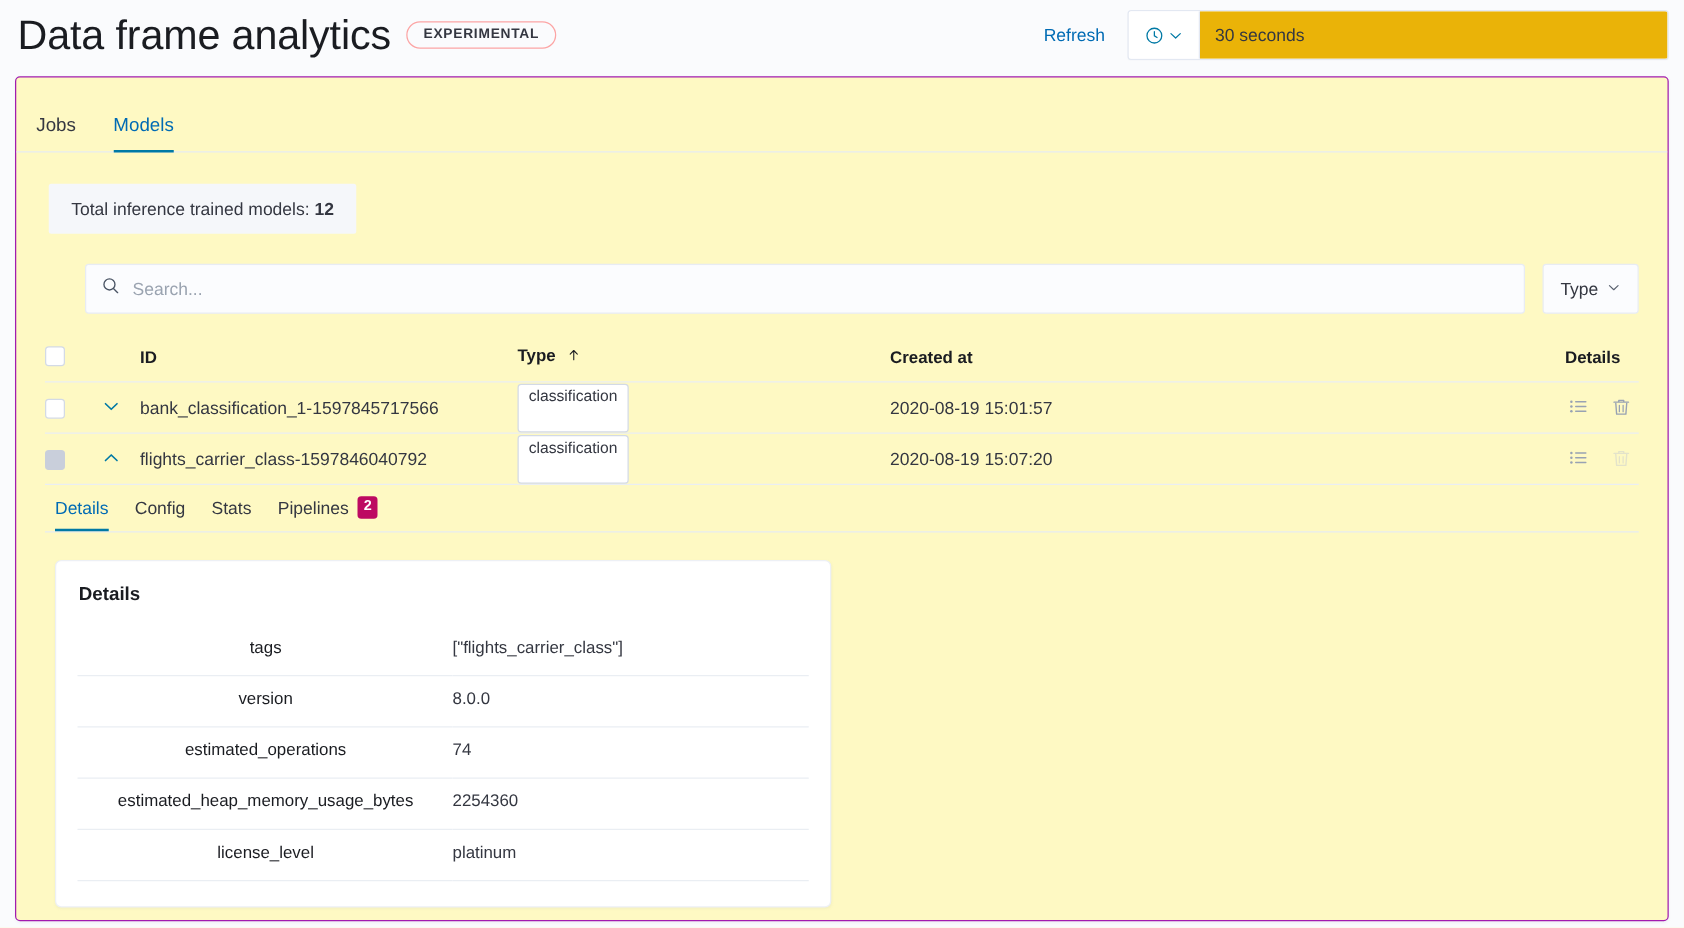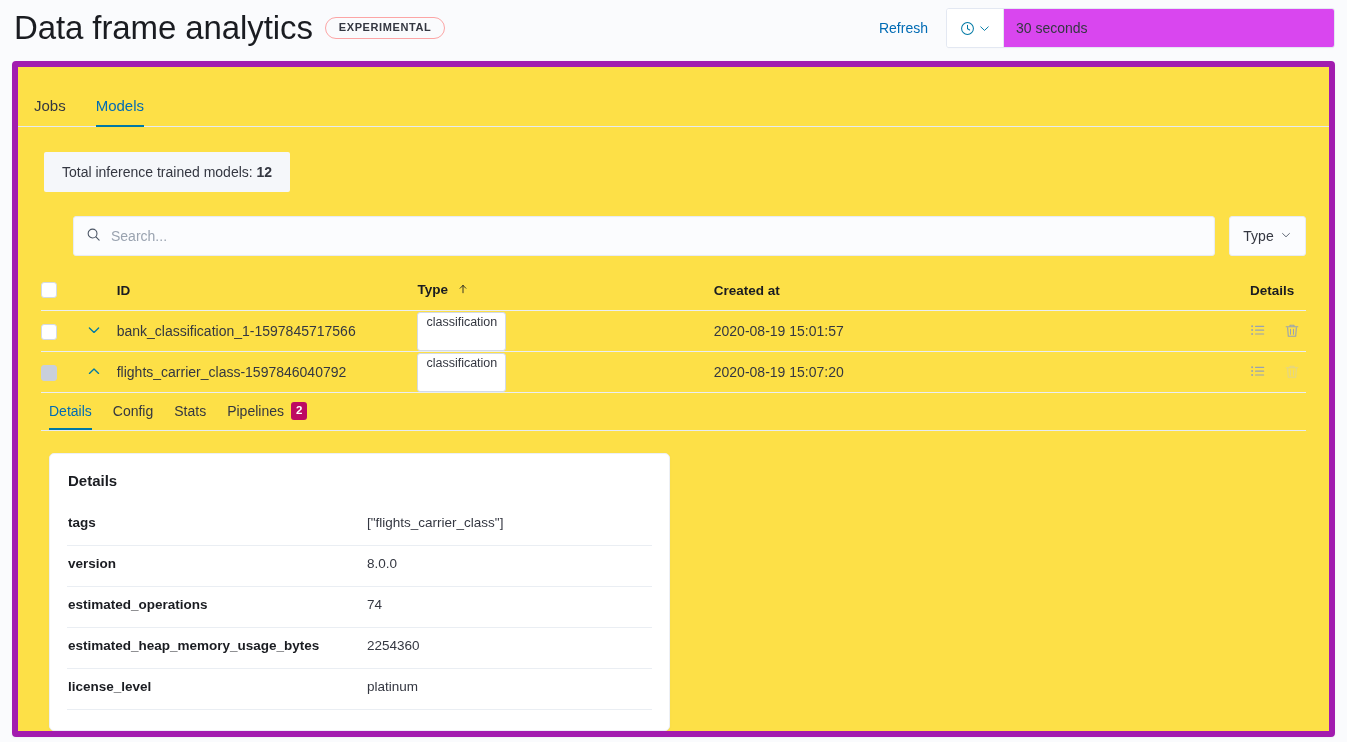--- a/index.html
+++ b/index.html
@@ -66,36 +66,36 @@
     display: flex;
     align-items: center;
     justify-content: center;
     gap: 3px;
     background: #fff;
     border-right: 1px solid #E3E8F2;
     cursor: pointer;
   }
   .sd-quick svg { display: block; }
   .sd-field {
-    width: 330px;
-    background: #d946ef;
+    width: 374px;
+    background: #eab308;
     display: flex;
     align-items: center;
     padding-left: 12px;
     font-size: 14px;
     color: #343741;
     cursor: pointer;
   }
 
   
   .panel {
     position: relative;
     margin: 5px 12px 0 12px;
-    background: #fde047;
-    border: 6px solid #a21caf;
+    background: #fef9c3;
+    border: 1px solid #a21caf;
     border-radius: 4px;
     height: 676px;
     overflow: hidden;
     box-shadow: 0 1px 2px rgba(152,162,179,0.10);
   }
   .panel-inner { padding: 22px 23px 0 23px; }
 
   
   .tabs {
     display: flex;
@@ -292,21 +292,21 @@
     color: #1a1c21;
     margin-bottom: 16px;
     padding-left: 1px;
   }
   table.kv { width: 100%; border-collapse: collapse; }
   table.kv td {
     padding: 10px 0 11px;
     font-size: 13.5px;
     vertical-align: top;
   }
-  table.kv td.k { font-weight: 700; color: #1a1c21; width: 300px; padding-left: 1px; }
+  table.kv td.k { font-weight: 400; color: #1a1c21; width: 300px; padding-left: 1px; text-align: center; }
   table.kv td.v { color: #343741; }
 </style>
 </head>
 <body>
 
 <div class="page-header">
   <div class="page-title">Data frame analytics</div>
   <div class="exp-badge">EXPERIMENTAL</div>
 
   <div class="header-right">

